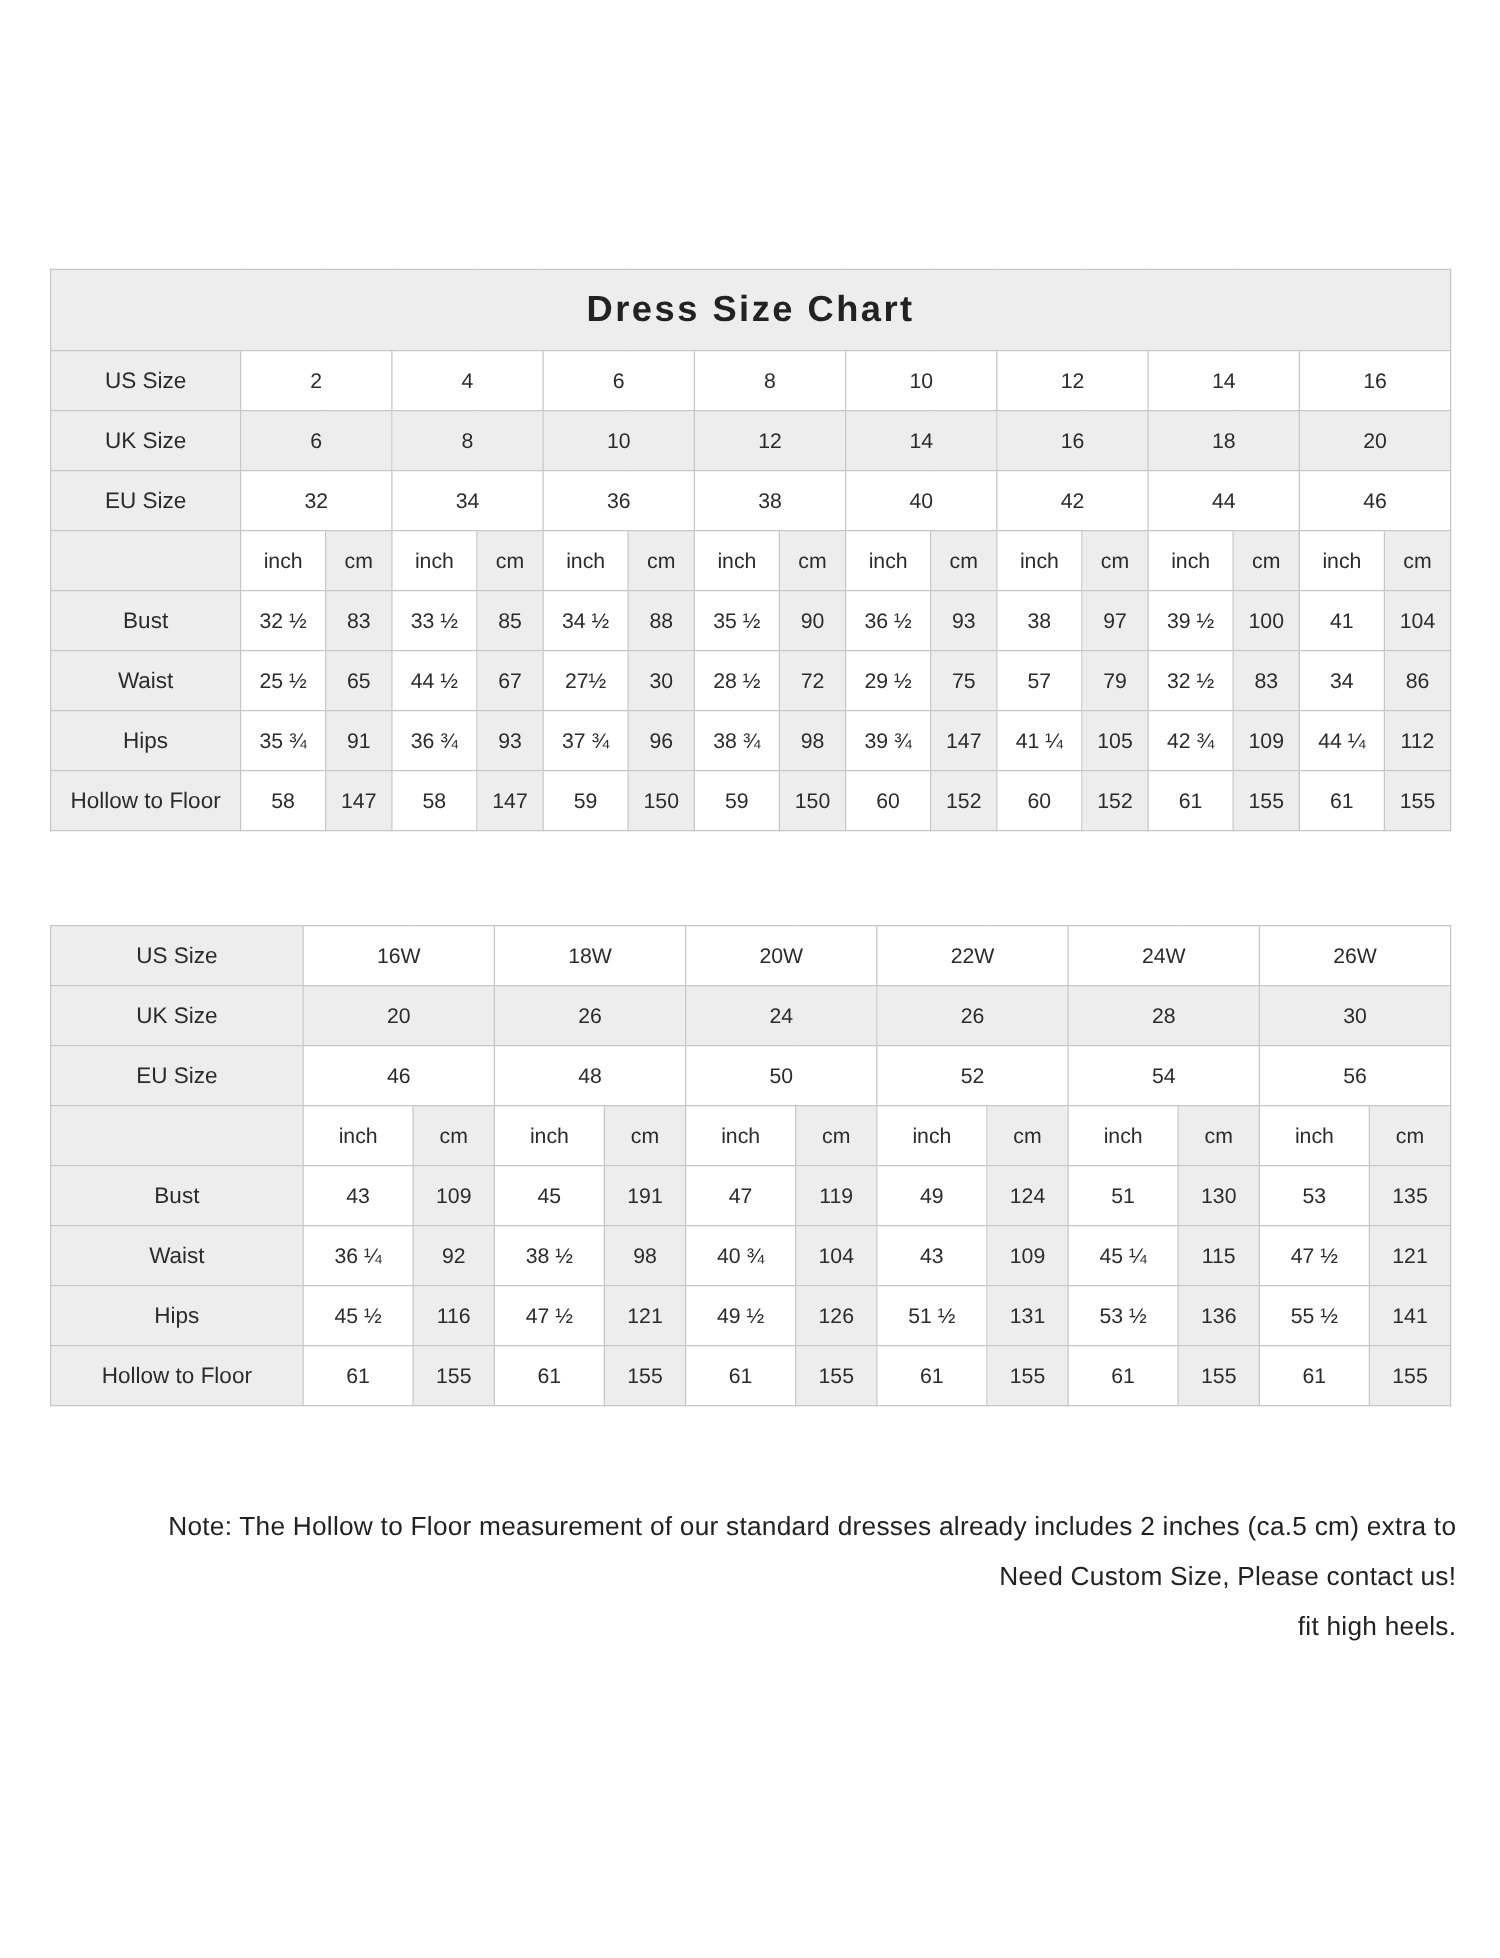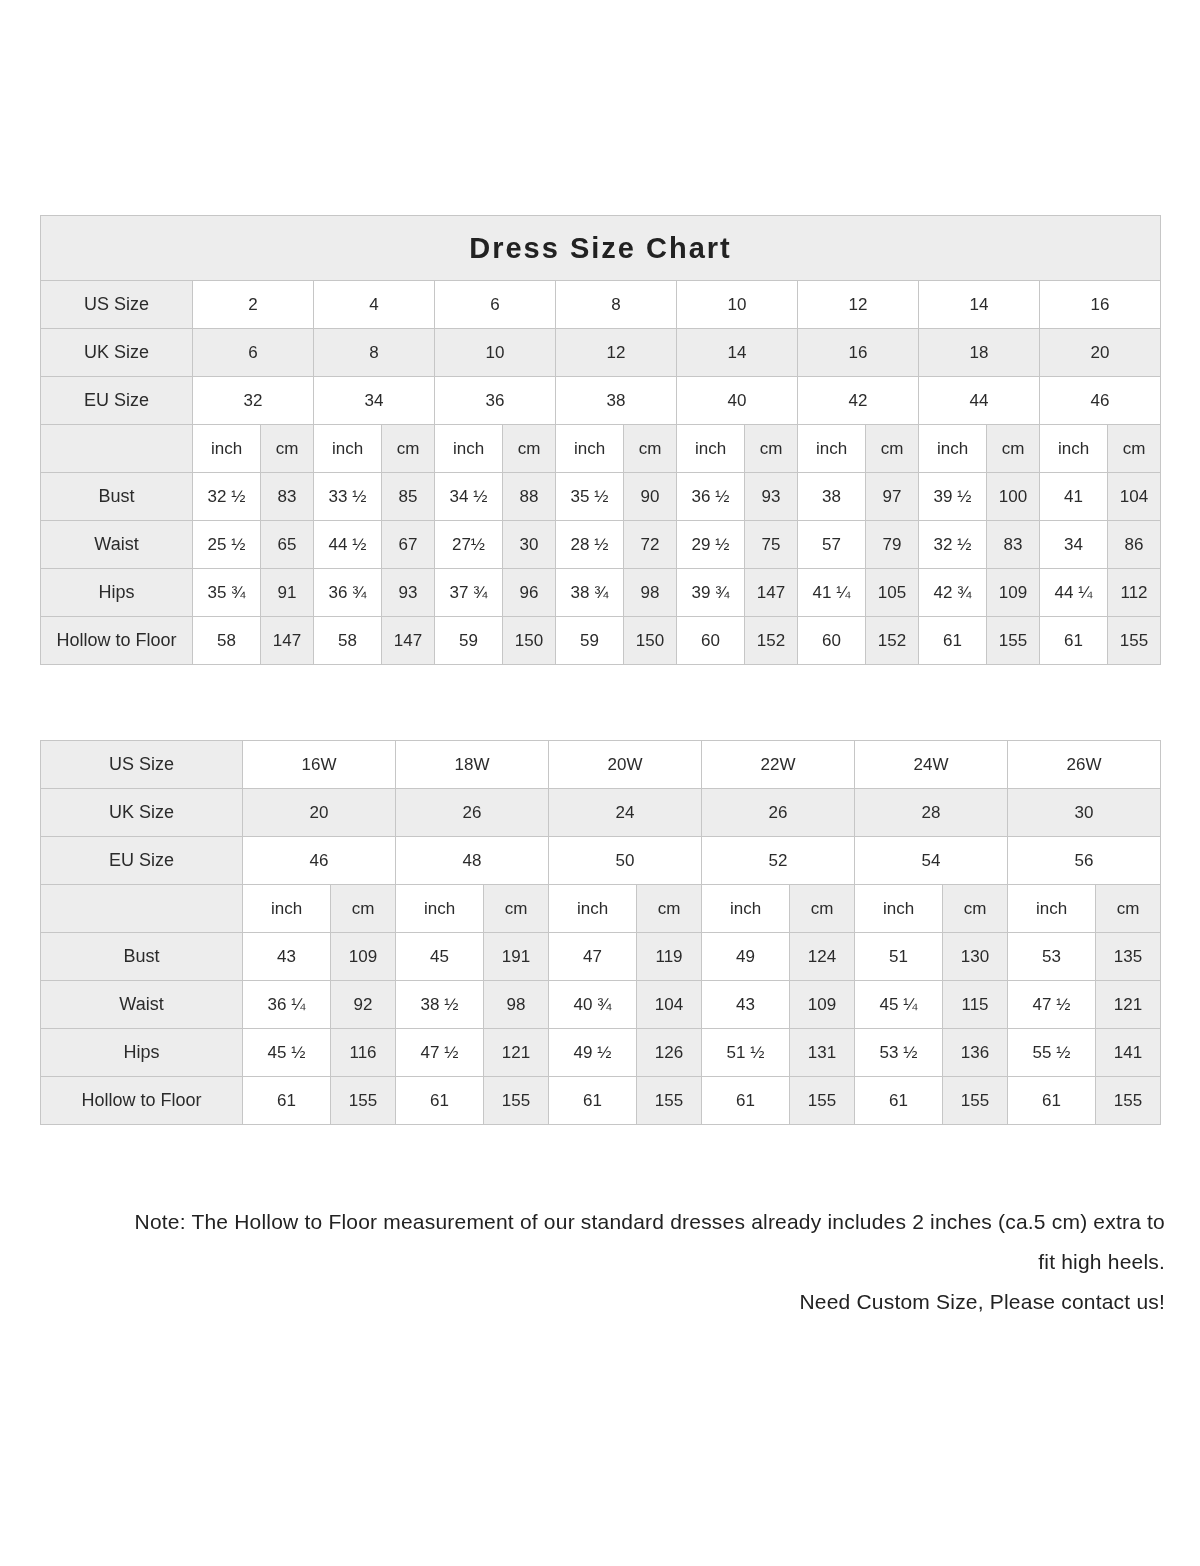--- a/index.html
+++ b/index.html
@@ -343,17 +343,17 @@
           <td>61</td>
           <td class="cm-cell">155</td>
           <td>61</td>
           <td class="cm-cell">155</td>
         </tr>
       </tbody>
     </table>
 
   <div class="note">
     <div>Note: The Hollow to Floor measurement of our standard dresses already includes 2 inches (ca.5 cm) extra to</div>
+    <div>Need Custom Size, Please contact us!</div>
     <div>fit high heels.</div>
-    <div>Need Custom Size, Please contact us!</div>
   </div>
 
 </div>
 
 </body></html>

